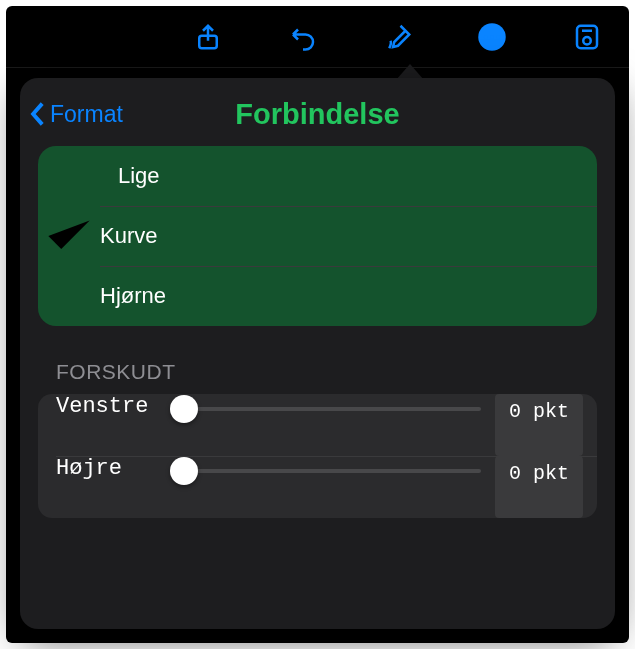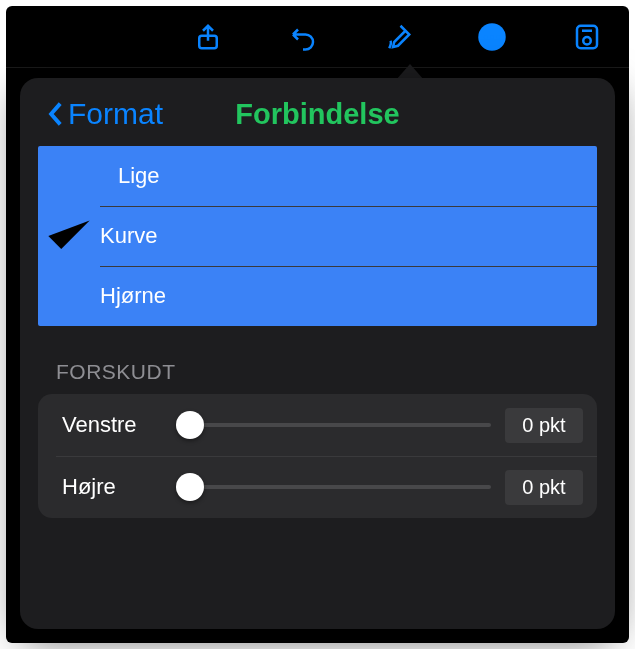--- a/index.html
+++ b/index.html
@@ -59,37 +59,37 @@
   .pop-header {
     display: flex;
     align-items: center;
     justify-content: center;
     position: relative;
     height: 44px;
     margin-bottom: 10px;
   }
   .back {
     position: absolute;
-    left: 26px;
+    left: 8px;
     display: flex;
     align-items: center;
     color: #0a84ff;
-    font-size: 30px;
+    font-size: 23px;
     cursor: pointer;
   }
   .back svg { width: 18px; height: 26px; stroke: #0a84ff; fill: none; stroke-width: 3; margin-right: 4px; }
   .title {
     color: #22c55e;
     font-size: 29px;
     font-weight: 600;
   }
   .list {
     margin: 0 18px;
-    background: #3b82f6;
-    border-radius: 2px;
+    background: #14532d;
+    border-radius: 18px;
   }
   .row {
     display: flex;
     align-items: center;
     height: 60px;
     padding: 0 18px 0 0;
     cursor: pointer;
   }
   .row + .row { border-top: 1px solid #3a3a3c; margin-left: 18px; padding-right: 18px; }
   .row:first-child { padding-left: 18px; }
@@ -120,24 +120,24 @@
     margin: 34px 36px 10px 36px;
     text-transform: uppercase;
   }
   .sliders {
     margin: 0 18px;
     background: #2b2b2d;
     border-radius: 14px;
   }
   .srow {
     display: flex;
-    align-items: center;
     height: 62px;
-    padding: 0 14px 0 24px;
-    position: relative;
+    padding: 0 14px 0 18px;
+    position: relative;
+    font-family: Liberation Mono, monospace;
   }
   .srow:not(:first-child)::before {
     content:"";
     position:absolute; left:18px; right:0; top:0; height:1px; background:#3a3a3c;
   }
   .slabel {
     color: #fff;
     font-size: 22px;
     width: 110px;
   }

